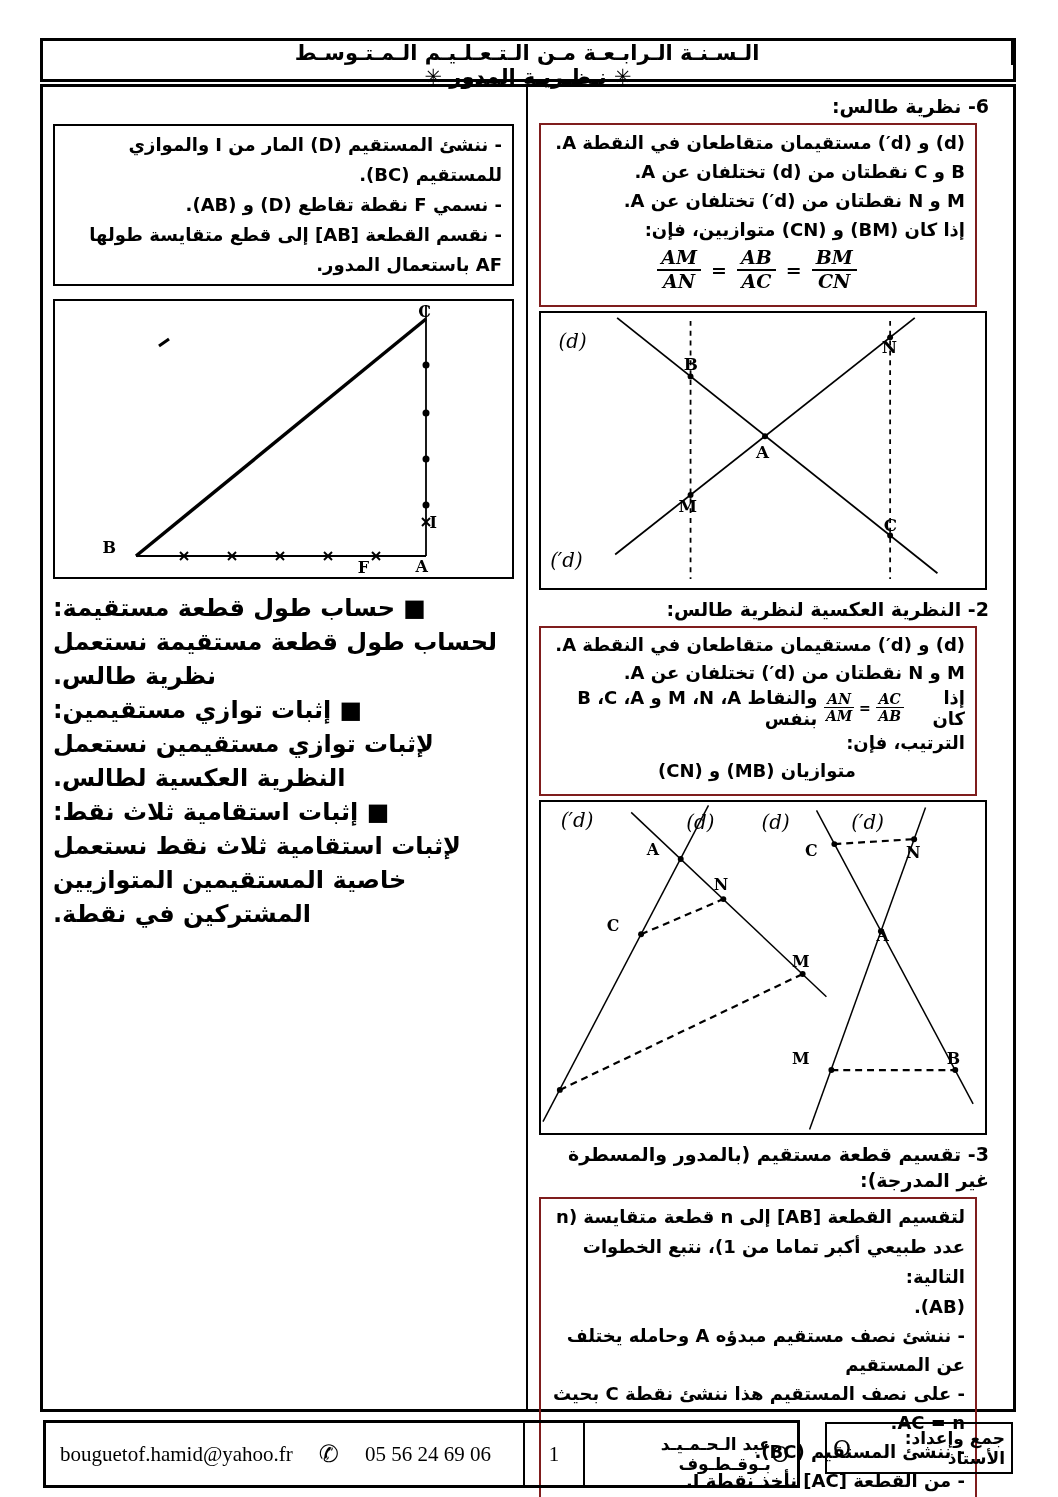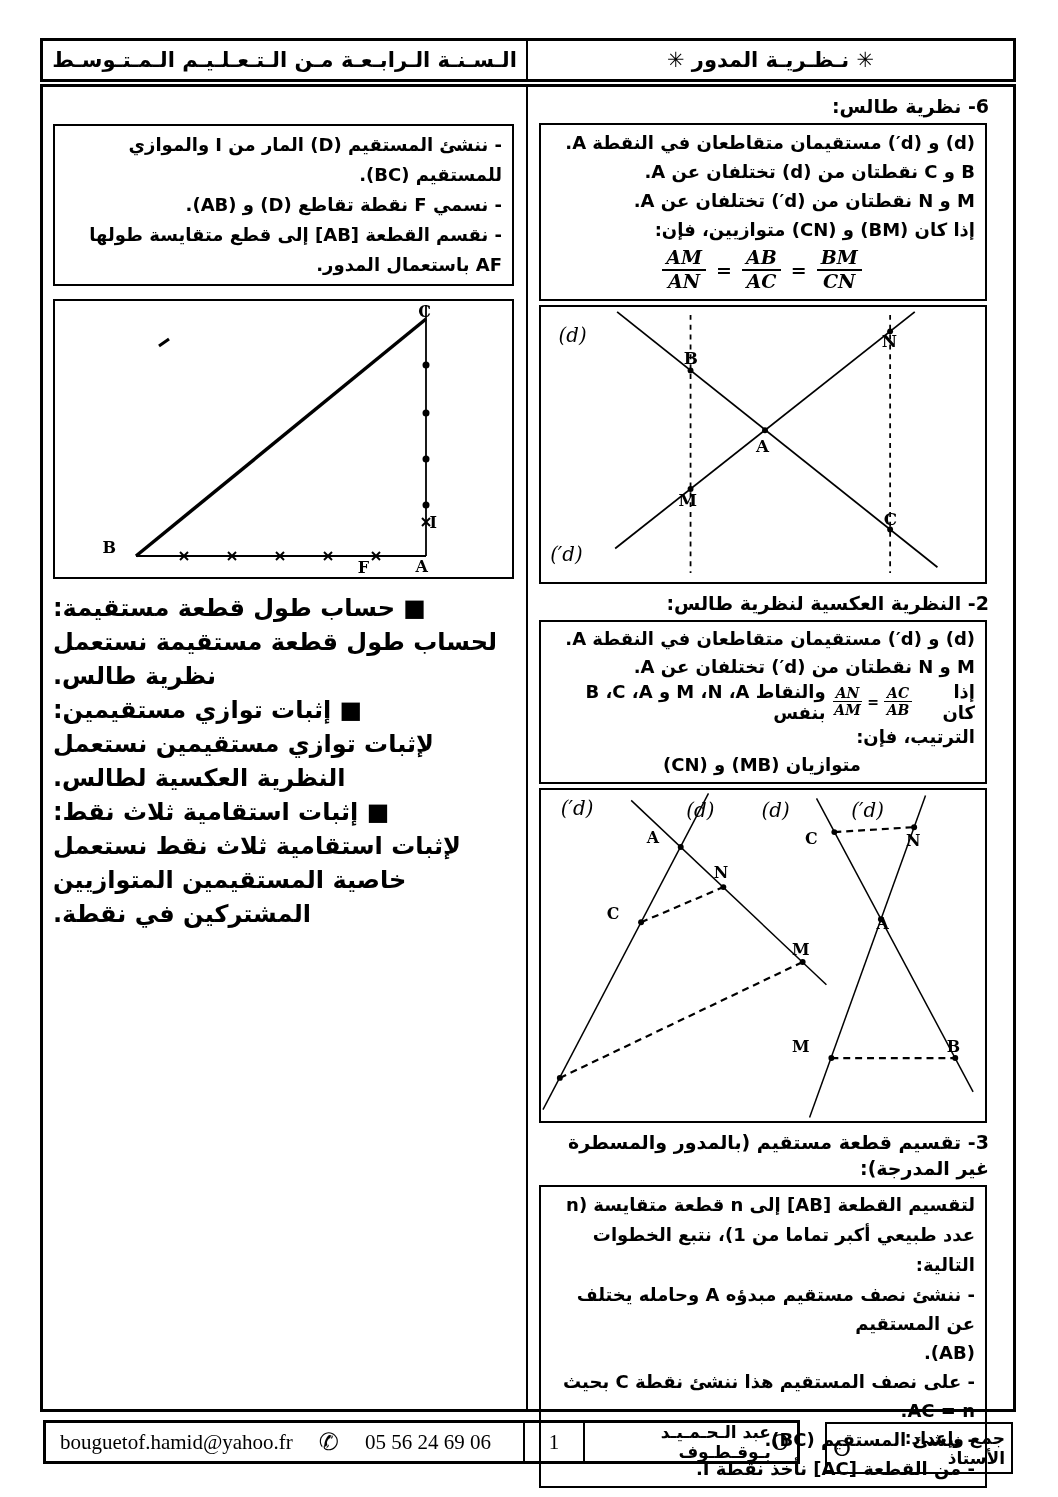--- a/index.html
+++ b/index.html
@@ -5,21 +5,21 @@
   * { box-sizing: border-box; margin: 0; padding: 0; }
   html,body { background:#fff; }
   body {
     width:1058px; height:1497px; position:relative;
     font-family:"DejaVu Sans", sans-serif; color:#000;
   }
 
   
   .header-box {
     position:absolute; left:40px; top:38px; width:976px; height:44px;
-    border:3px solid #000; display:flex; 
+    border:3px solid #000; display:flex; flex-direction:column;
   }
   .header-cell {
     flex:1 1 50%; display:flex; align-items:center; justify-content:center;
     font-size:21px; font-weight:bold;
   }
   .header-cell.left  { border-right:2px solid #000; }
 
   
   .content-box {
     position:absolute; left:40px; top:84px; width:976px; height:1328px;
@@ -27,21 +27,21 @@
   }
   .col-left  { position:absolute; left:0; top:0; width:483px; height:100%; direction:rtl;margin-top:28px; }
   .col-right { position:absolute; left:483px; right:0; top:0; height:100%;
                border-left:2px solid #000; direction:rtl; }
 
   .sec-heading {
     direction:rtl; text-align:right; font-weight:bold; font-size:19px;
     line-height:26px; margin:6px 24px 4px 8px;
   }
   .thm-box {
-    border:2px solid #000000; margin:0 26px 0 11px; padding:3px 10px 3px 8px;
+    border:2px solid #7f1d1d; margin:0 36px 0 11px; padding:3px 10px 9px 8px;
     direction:rtl;
   }
   .line { direction:rtl; text-align:right; font-weight:bold; font-size:18px; line-height:29px; }
   .line.sm { line-height:28px; }
 
   .fig-box { border:2px solid #000; margin:4px 26px 0 11px; height:279px; overflow:hidden; }
   .fig-box.tall { height:335px; }
   .fig-box svg { display:block; }
 
   
@@ -70,21 +70,21 @@
   }
   .steps-box .line { line-height:30px; }
   .cfig-box { border:2px solid #000; margin:13px 12px 0 10px; height:280px; overflow:hidden; }
   .notes { margin:12px 14px 0 10px; direction:rtl; }
   .note-h, .note-b {
     direction:rtl; text-align:left; font-weight:bold; font-size:24px; line-height:34px;
   }
 
   
   .footer-box1 {
-    position:absolute; left:43px; top:1420px; width:757px; height:44px;
+    position:absolute; left:43px; top:1420px; width:757px; height:68px;
     border:3px solid #000; display:flex; flex-direction:row; align-items:stretch;
   }
   .footer-contact {
     flex:0 0 477px; display:flex; align-items:center; gap:26px; padding:0 14px;
     font-family:"Liberation Serif", serif; font-size:21px;
   }
   .footer-page {
     flex:0 0 62px; border-left:2px solid #000; border-right:2px solid #000;
     display:flex; align-items:center; justify-content:center;
     font-family:"Liberation Serif", serif; font-size:21px;
@@ -225,22 +225,22 @@
         <text class="ptlbl sm" x="352" y="140">A</text>
         <text class="ptlbl sm" x="272" y="264">M</text>
         <text class="ptlbl sm" x="424" y="264">B</text>
       </svg>
     </div>
 
     <div class="sec-heading">3- تقسيم قطعة مستقيم (بالمدور والمسطرة غير المدرجة):</div>
 
     <div class="thm-box">
       <div class="line sm" style="line-height:30px">لتقسيم القطعة [AB] إلى n قطعة متقايسة (n عدد طبيعي أكبر تماما من 1)، نتبع الخطوات التالية:</div>
+      <div class="line sm" style="line-height:29px">(AB).</div>
       <div class="line sm" style="line-height:29px">- ننشئ نصف مستقيم مبدؤه A وحامله يختلف عن المستقيم</div>
-      <div class="line sm" style="line-height:29px">(AB).</div>
       <div class="line sm" style="line-height:29px">- على نصف المستقيم هذا ننشئ نقطة C بحيث AC = n.</div>
       <div class="line sm" style="line-height:29px">- ننشئ المستقيم (BC).</div>
       <div class="line sm" style="line-height:29px">- من القطعة [AC] نأخذ نقطة I.</div>
     </div>
   </div>
 
   <div class="col-left">
 
     <div class="steps-box">
       <div class="line">- ننشئ المستقيم (D) المار من I والموازي للمستقيم (BC).</div>

